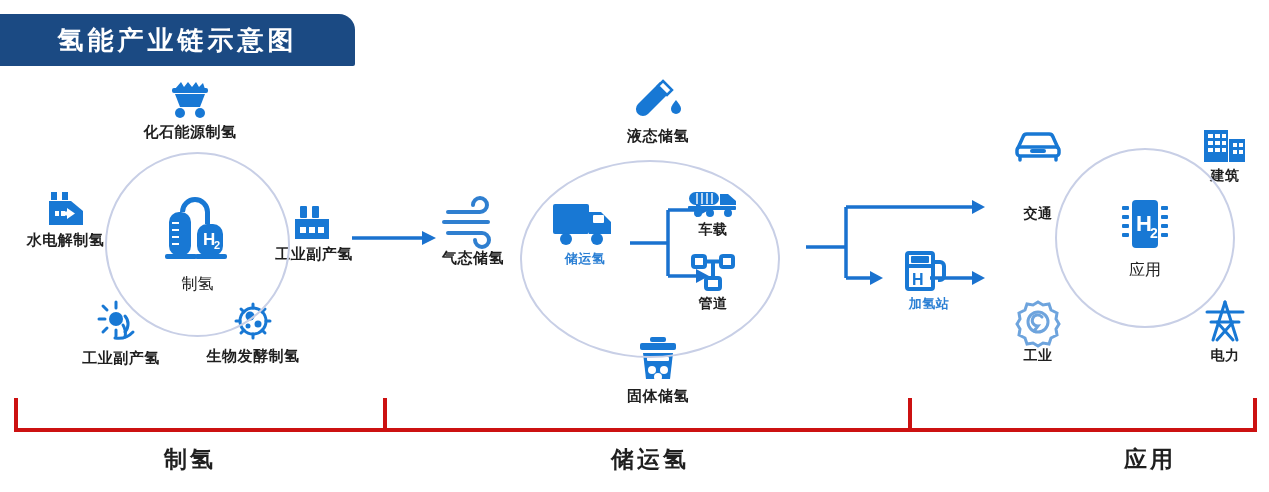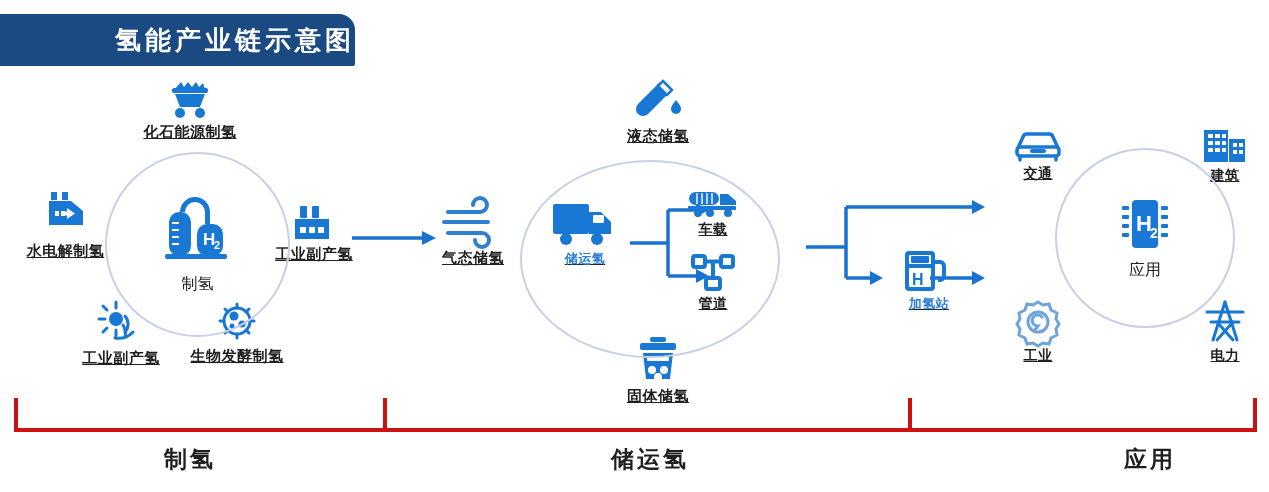--- a/index.html
+++ b/index.html
@@ -11,30 +11,30 @@
   }
   .stage{position:absolute;left:0;top:0;width:1269px;height:492px;}
   .abs{position:absolute;}
 
   
   #title-banner{
     left:0;top:14px;width:355px;height:52px;
     background:#1b4a83;
     border-top-right-radius:16px;
     border-bottom-right-radius:2px;
-    display:flex;align-items:center;justify-content:flex-end;
+    display:flex;align-items:center;justify-content:center;
   }
   #title-banner .txt{
     color:#ffffff;font-size:26px;font-weight:700;letter-spacing:4px;
     font-family:"DejaVu Serif","Liberation Serif",serif;
     white-space:nowrap;
   }
 
   
-  .node{display:flex;flex-direction:column;align-items:center;text-decoration:underline;}
+  .node{display:flex;flex-direction:column;align-items:center;}
   .node .lbl{
     font-size:15px;font-weight:700;color:#1f1f1f;white-space:nowrap;
     margin-top:3px;letter-spacing:.5px;
   }
   .node .lbl.blue{color:#2a7fd4;font-size:13px;}
   .node .lbl.small{font-size:14px;}
   .icon{display:block;}
 
   
   .hub{
@@ -71,21 +71,21 @@
         <path d="M14 4 l3 5 4-5 4 5 4-5 3 5 4-4 2 6 -30 0z"></path>
         <rect x="5" y="10" width="36" height="5" rx="2"></rect>
         <path d="M8 16 h30 l-5 13 h-20z"></path>
         <circle cx="13" cy="35" r="5"></circle>
         <circle cx="33" cy="35" r="5"></circle>
       </g>
     </svg>
     <span class="lbl">化石能源制氢</span>
   </div>
 
-  <div class="abs node" style="left:8px;top:190px;width:115px;gap:11px;">
+  <div class="abs node" style="left:8px;top:190px;width:115px;">
     <svg class="icon" width="46" height="38" viewBox="0 0 46 38">
       <g fill="#1878d4">
         <rect x="8" y="2" width="6" height="8"></rect>
         <rect x="19" y="2" width="6" height="8"></rect>
         <path d="M6 11 h22 l12 10 v14 h-34z"></path>
       </g>
       <g fill="#ffffff">
         <rect x="12" y="21" width="4" height="5"></rect>
         <rect x="18" y="21" width="4" height="5"></rect>
         <path d="M24 18 l8 5.5 -8 5.5 v-3.5 h-2 v-4 h2z"></path>
@@ -120,21 +120,21 @@
         <line x1="6" y1="32" x2="10" y2="28"></line>
         <line x1="19" y1="30" x2="19" y2="36"></line>
         <path d="M28 16 a12 12 0 0 1 0 16"></path>
         <path d="M26 25 a16 16 0 0 1 2 12"></path>
         <path d="M18 38 a20 20 0 0 0 18 -6"></path>
       </g>
     </svg>
     <span class="lbl">工业副产氢</span>
   </div>
 
-  <div class="abs node" style="left:172px;top:300px;width:130px;">
+  <div class="abs node" style="left:188px;top:300px;width:130px;">
     <svg class="icon" width="44" height="44" viewBox="0 0 44 44">
       <g fill="#1878d4">
         <circle cx="22" cy="21" r="13" fill="none" stroke="#1878d4" stroke-width="3"></circle>
         <g stroke="#1878d4" stroke-width="3" stroke-linecap="round">
           <line x1="22" y1="4" x2="22" y2="8"></line>
             <line x1="22" y1="34" x2="22" y2="38"></line>
           <line x1="5" y1="21" x2="9" y2="21"></line>
             <line x1="35" y1="21" x2="39" y2="21"></line>
           <line x1="10" y1="9" x2="13" y2="12"></line>
             <line x1="31" y1="30" x2="34" y2="33"></line>
@@ -294,21 +294,21 @@
         <path d="M30 12 h7 a4 4 0 0 1 4 4 v10 a4 4 0 0 1 -4 4 h-2"></path>
       </g>
       <g fill="#1878d4">
         <rect x="8" y="6" width="18" height="7" rx="1"></rect>
         <text x="9" y="35" font-size="16" font-weight="700" font-family="Liberation Sans, sans-serif">H</text>
       </g>
     </svg>
     <span class="lbl blue" style="margin-top:1px;text-align:center;">加氢站</span>
   </div>
 
-  <div class="abs node" style="left:1005px;top:128px;width:66px;">
+  <div class="abs node" style="left:1005px;top:128px;width:66px;gap:40px;">
     <svg class="icon" width="50" height="34" viewBox="0 0 50 34">
       <g fill="none" stroke="#1878d4" stroke-width="3.5" stroke-linecap="round">
         <path d="M5 20 l5 -11 a4 4 0 0 1 4 -3 h22 a4 4 0 0 1 4 3 l5 11"></path>
         <rect x="4" y="19" width="42" height="9" rx="3"></rect>
         <line x1="7" y1="29" x2="7" y2="32"></line>
         <line x1="43" y1="29" x2="43" y2="32"></line>
       </g>
       <rect x="17" y="21" width="16" height="4" rx="2" fill="#1878d4"></rect>
     </svg>
     <span class="lbl small">交通</span>

